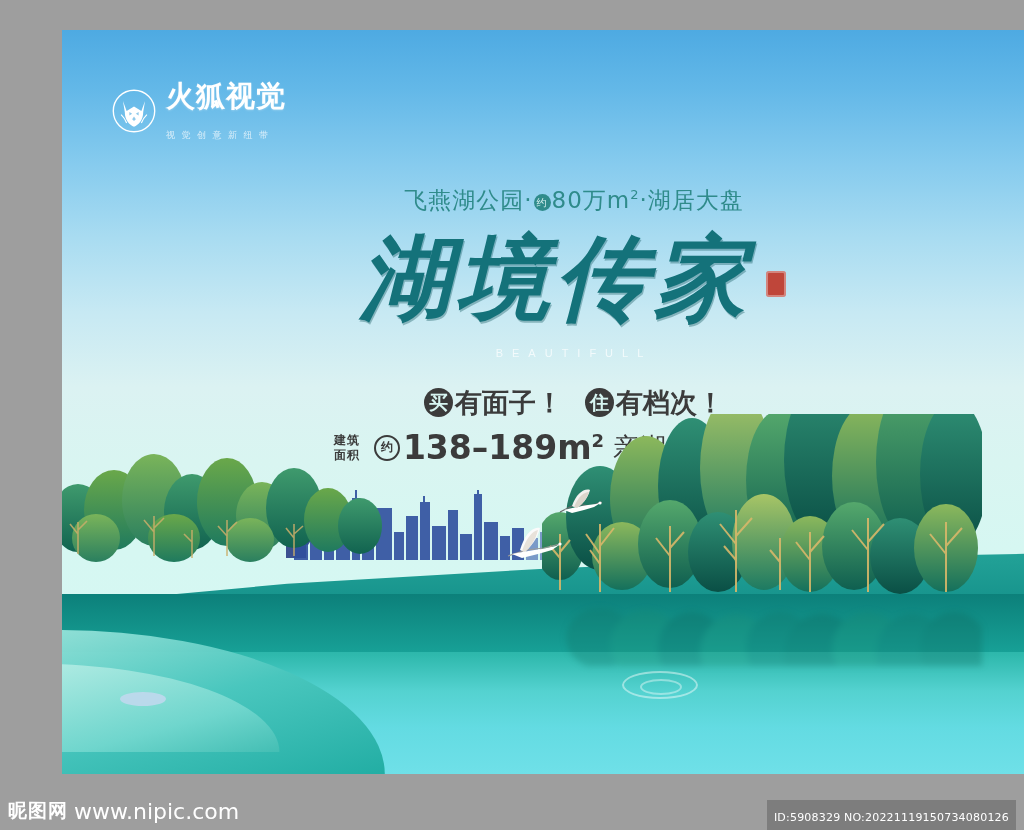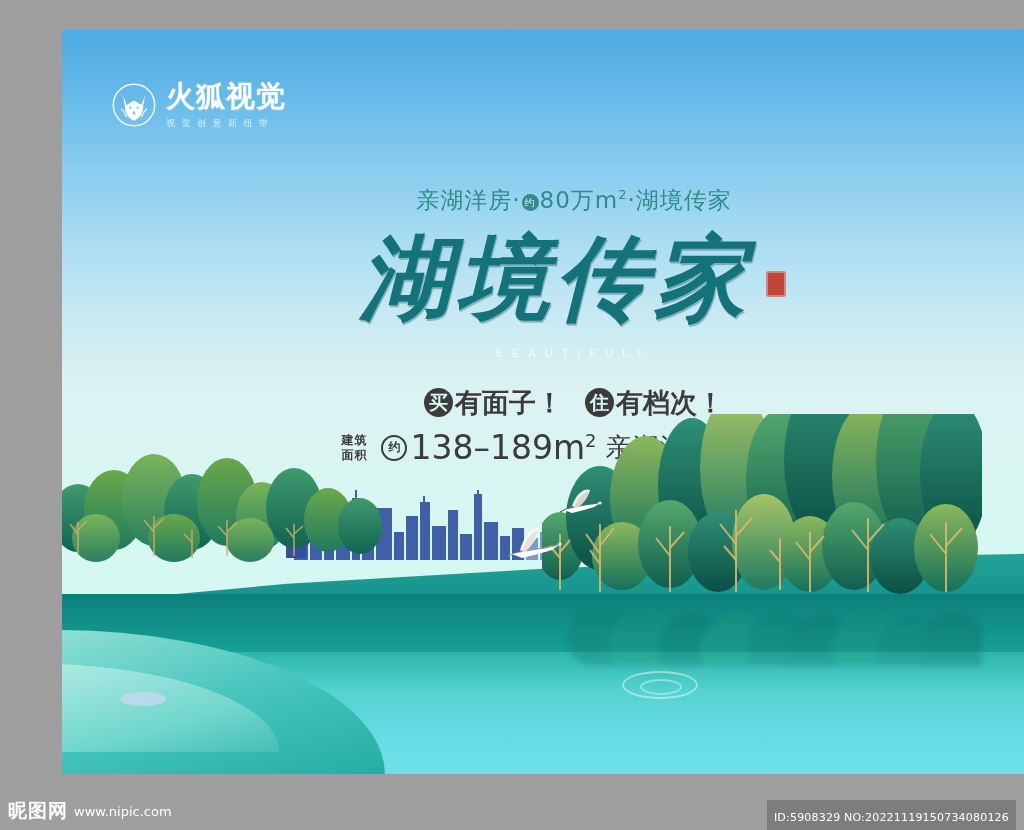--- a/index.html
+++ b/index.html
@@ -26,21 +26,21 @@
   
   #logo{position:absolute;left:49px;top:52px;display:flex;align-items:center;gap:9px;}
   #logo .mark{width:46px;height:46px;flex:0 0 auto;}
   #logo .wordwrap{display:flex;flex-direction:column;line-height:1;}
   #logo .word{
     font-size:29px;font-weight:700;color:#ffffff;letter-spacing:1px;
     font-family:"DejaVu Sans","Liberation Sans",sans-serif;
     text-shadow:0 1px 2px rgba(255,255,255,.25);
   }
   #logo .sub{
-    margin-top:8px;font-size:9px;color:rgba(255,255,255,.72);
+    margin-top:20px;font-size:9px;color:rgba(255,255,255,.72);
     letter-spacing:6.5px;white-space:nowrap;
     font-family:"DejaVu Sans","Liberation Sans",sans-serif;
   }
 
   
   #subline{
     position:absolute;left:0;right:0;top:155px;text-align:center;
     font-size:23px;color:#2f8b8b;letter-spacing:1px;white-space:nowrap;
     font-family:"DejaVu Sans","Liberation Sans",sans-serif;
   }
@@ -101,21 +101,21 @@
   }
   #spec .stack{
     display:inline-flex;flex-direction:column;font-size:12px;line-height:1.25;
     font-weight:700;margin-right:14px;letter-spacing:1px;text-align:center;
   }
   #spec .circ2{
     display:inline-block;width:22px;height:22px;border-radius:50%;
     border:2px solid #3b3b3b;font-size:12px;line-height:20px;
     text-align:center;margin-right:3px;font-weight:700;
   }
-  #spec .num{font-size:33px;font-weight:400;letter-spacing:0px;}
+  #spec .num{font-size:33px;font-weight:700;letter-spacing:0px;}
   #spec .num sup{font-size:18px;}
   #spec .tail{font-size:26px;margin-left:9px;letter-spacing:1px;}
   #spec .tail .sp{display:inline-block;width:12px;}
 
   
   #scene{position:absolute;left:0;right:0;bottom:0;height:300px;}
 
   
   .lake{
     position:absolute;left:0;right:0;bottom:0;height:180px;
@@ -181,21 +181,21 @@
   
   #footer{position:absolute;left:0;right:0;top:790px;height:53px;background:#9e9e9e;}
   #brand{
     position:absolute;left:8px;top:8px;display:flex;align-items:center;gap:6px;
   }
   #brand .cn{
     font-size:19px;color:#fff;font-weight:700;letter-spacing:1px;
     font-family:"DejaVu Sans","Liberation Sans",sans-serif;
   }
   #brand .url{
-    font-size:13px;color:#fff;
+    font-size:22px;color:#fff;
     font-family:"DejaVu Sans","Liberation Sans",sans-serif;
   }
   #idtag{
     position:absolute;right:8px;top:10px;background:#7d7d7d;color:#fff;
     font-size:11px;padding:11px 7px;letter-spacing:.2px;
     font-family:"DejaVu Sans","Liberation Sans",sans-serif;
   }
 </style>
 </head>
 <body>
@@ -215,21 +215,21 @@
           <path d="M22 58 C28 64 32 70 34 76" stroke="#ffffff" stroke-width="2.5" fill="none"></path>
           <path d="M78 58 C72 64 68 70 66 76" stroke="#ffffff" stroke-width="2.5" fill="none"></path>
         </svg>
       </span>
       <span class="wordwrap">
         <span class="word">火狐视觉</span>
         <span class="sub">视觉创意新纽带</span>
       </span>
     </div>
 
-    <div id="subline"><span>亲湖洋房·</span><span class="circ">约</span><span>80万m</span><sup>2</sup><span>·湖境传家</span></div>
+    <div id="subline"><span>飞燕湖公园·</span><span class="circ">约</span><span>80万m</span><sup>2</sup><span>·湖居大盘</span></div>
 
     <div id="headline">
       <span class="callig">湖境传家</span>
       <span id="seal"></span>
     </div>
 
     <div id="eng">
       <div>BEAUTIFULL</div>
     </div>
 

